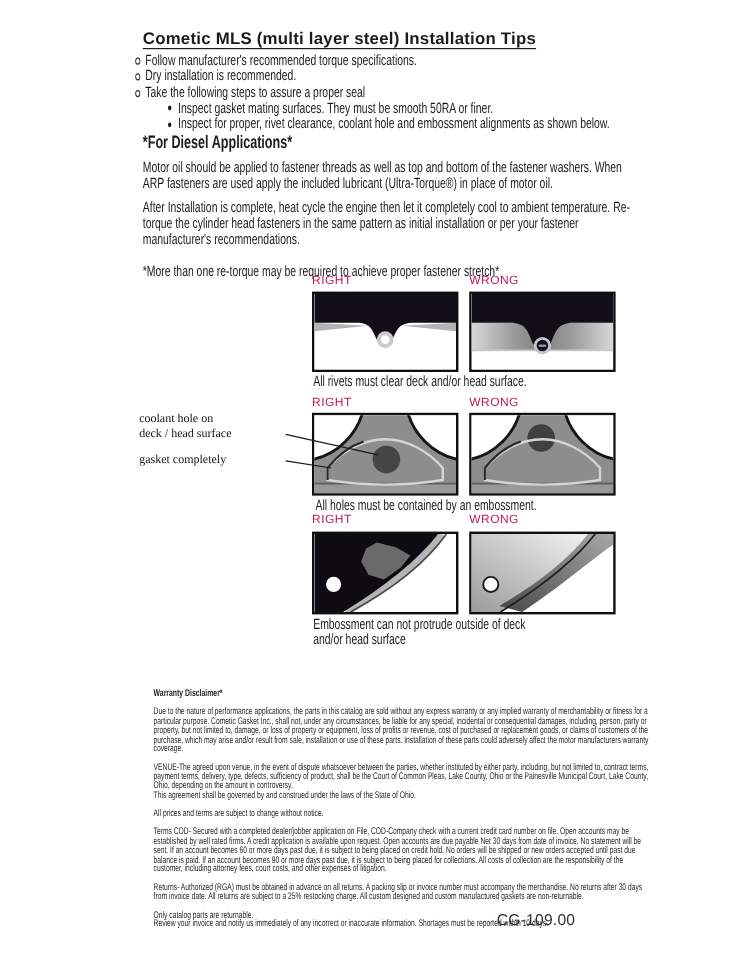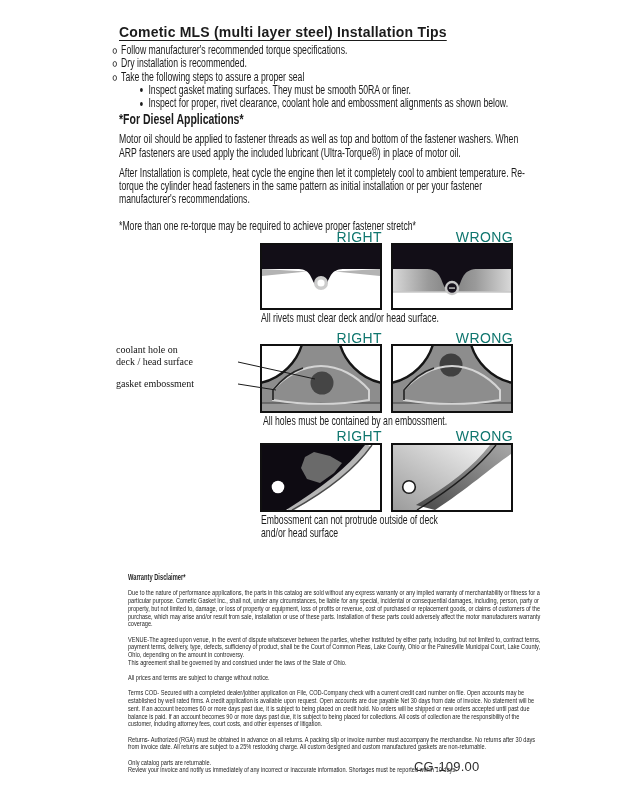--- a/index.html
+++ b/index.html
@@ -23,22 +23,22 @@
     border:1px solid #2a2a2a; border-radius:50%; }
   .brow.sub { margin-left:39px; }
   .mk-f::before { content:""; position:absolute; left:1px; top:4.5px; width:4px; height:4px;
     background:#1b1b1b; border-radius:50%; }
 
   .diesel { position:absolute; left:95px; top:112px; font-size:12.4px; line-height:13.3px; }
   .diesel h2 { font-size:15px; margin:0 0 8px 0; font-weight:bold; }
   .diesel p { margin:0 0 7px 0; }
   .diesel .note { margin-top:13px; }
 
-  .fig-label { position:absolute; width:122px; text-align:right;
-    font-size:14px; letter-spacing:0.4px; color:#0f766e; }
+  .fig-label { position:absolute; width:122px; text-align:left;
+    font-size:10px; letter-spacing:0.4px; color:#be185d; }
   .figbox { position:absolute; width:122px; border:2px solid #101010; box-sizing:border-box; background:#fff; }
   .figbox svg { display:block; width:100%; height:100%; }
   .h67 { height:67px; } .h69 { height:69px; }
   .caption { position:absolute; font-size:12.4px; line-height:13px; white-space:pre; }
   .caption.wrap { white-space:pre-line; }
 
   .ann { position:absolute; width:120px; text-align:left; font-size:10px; line-height:11.8px;
     white-space:pre-line; color:#141414;font-family:Liberation Serif, serif; }
   .leader { position:absolute; left:205px; top:355px; width:110px; height:45px; overflow:visible; z-index:4; }
 
@@ -118,21 +118,21 @@
       <rect x="56" y="42.2" width="6" height="1.8" fill="#9f9f9f"></rect>
     </svg>
   </div>
   <div class="caption cx" style="left:237px; top:312px;">All rivets must clear deck and/or head surface.</div>
 
   <div class="fig-label" style="left:236px; top:330px;">RIGHT</div>
   <div class="fig-label" style="left:367px; top:330px;">WRONG</div>
 
   <div class="ann" style="left:92px; top:344px;">coolant hole on
 deck / head surface</div>
-  <div class="ann" style="left:92px; top:378px;">gasket embossment</div>
+  <div class="ann" style="left:92px; top:378px;">gasket completely</div>
   <svg class="leader">
     <line x1="9" y1="7" x2="86" y2="24" stroke="#1a1a1a" stroke-width="1"></line>
     <line x1="9" y1="29" x2="47" y2="35" stroke="#1a1a1a" stroke-width="1"></line>
   </svg>
 
   <div class="figbox h69" style="left:236px; top:344px;">
     <svg viewBox="0 0 118 65" preserveAspectRatio="none">
       <rect width="118" height="65" fill="#8d8d8d"></rect>
       <rect y="57" width="118" height="8" fill="#989898"></rect>
       <line x1="0" y1="57" x2="118" y2="57" stroke="#5e5e5e" stroke-width="1.6"></line>

